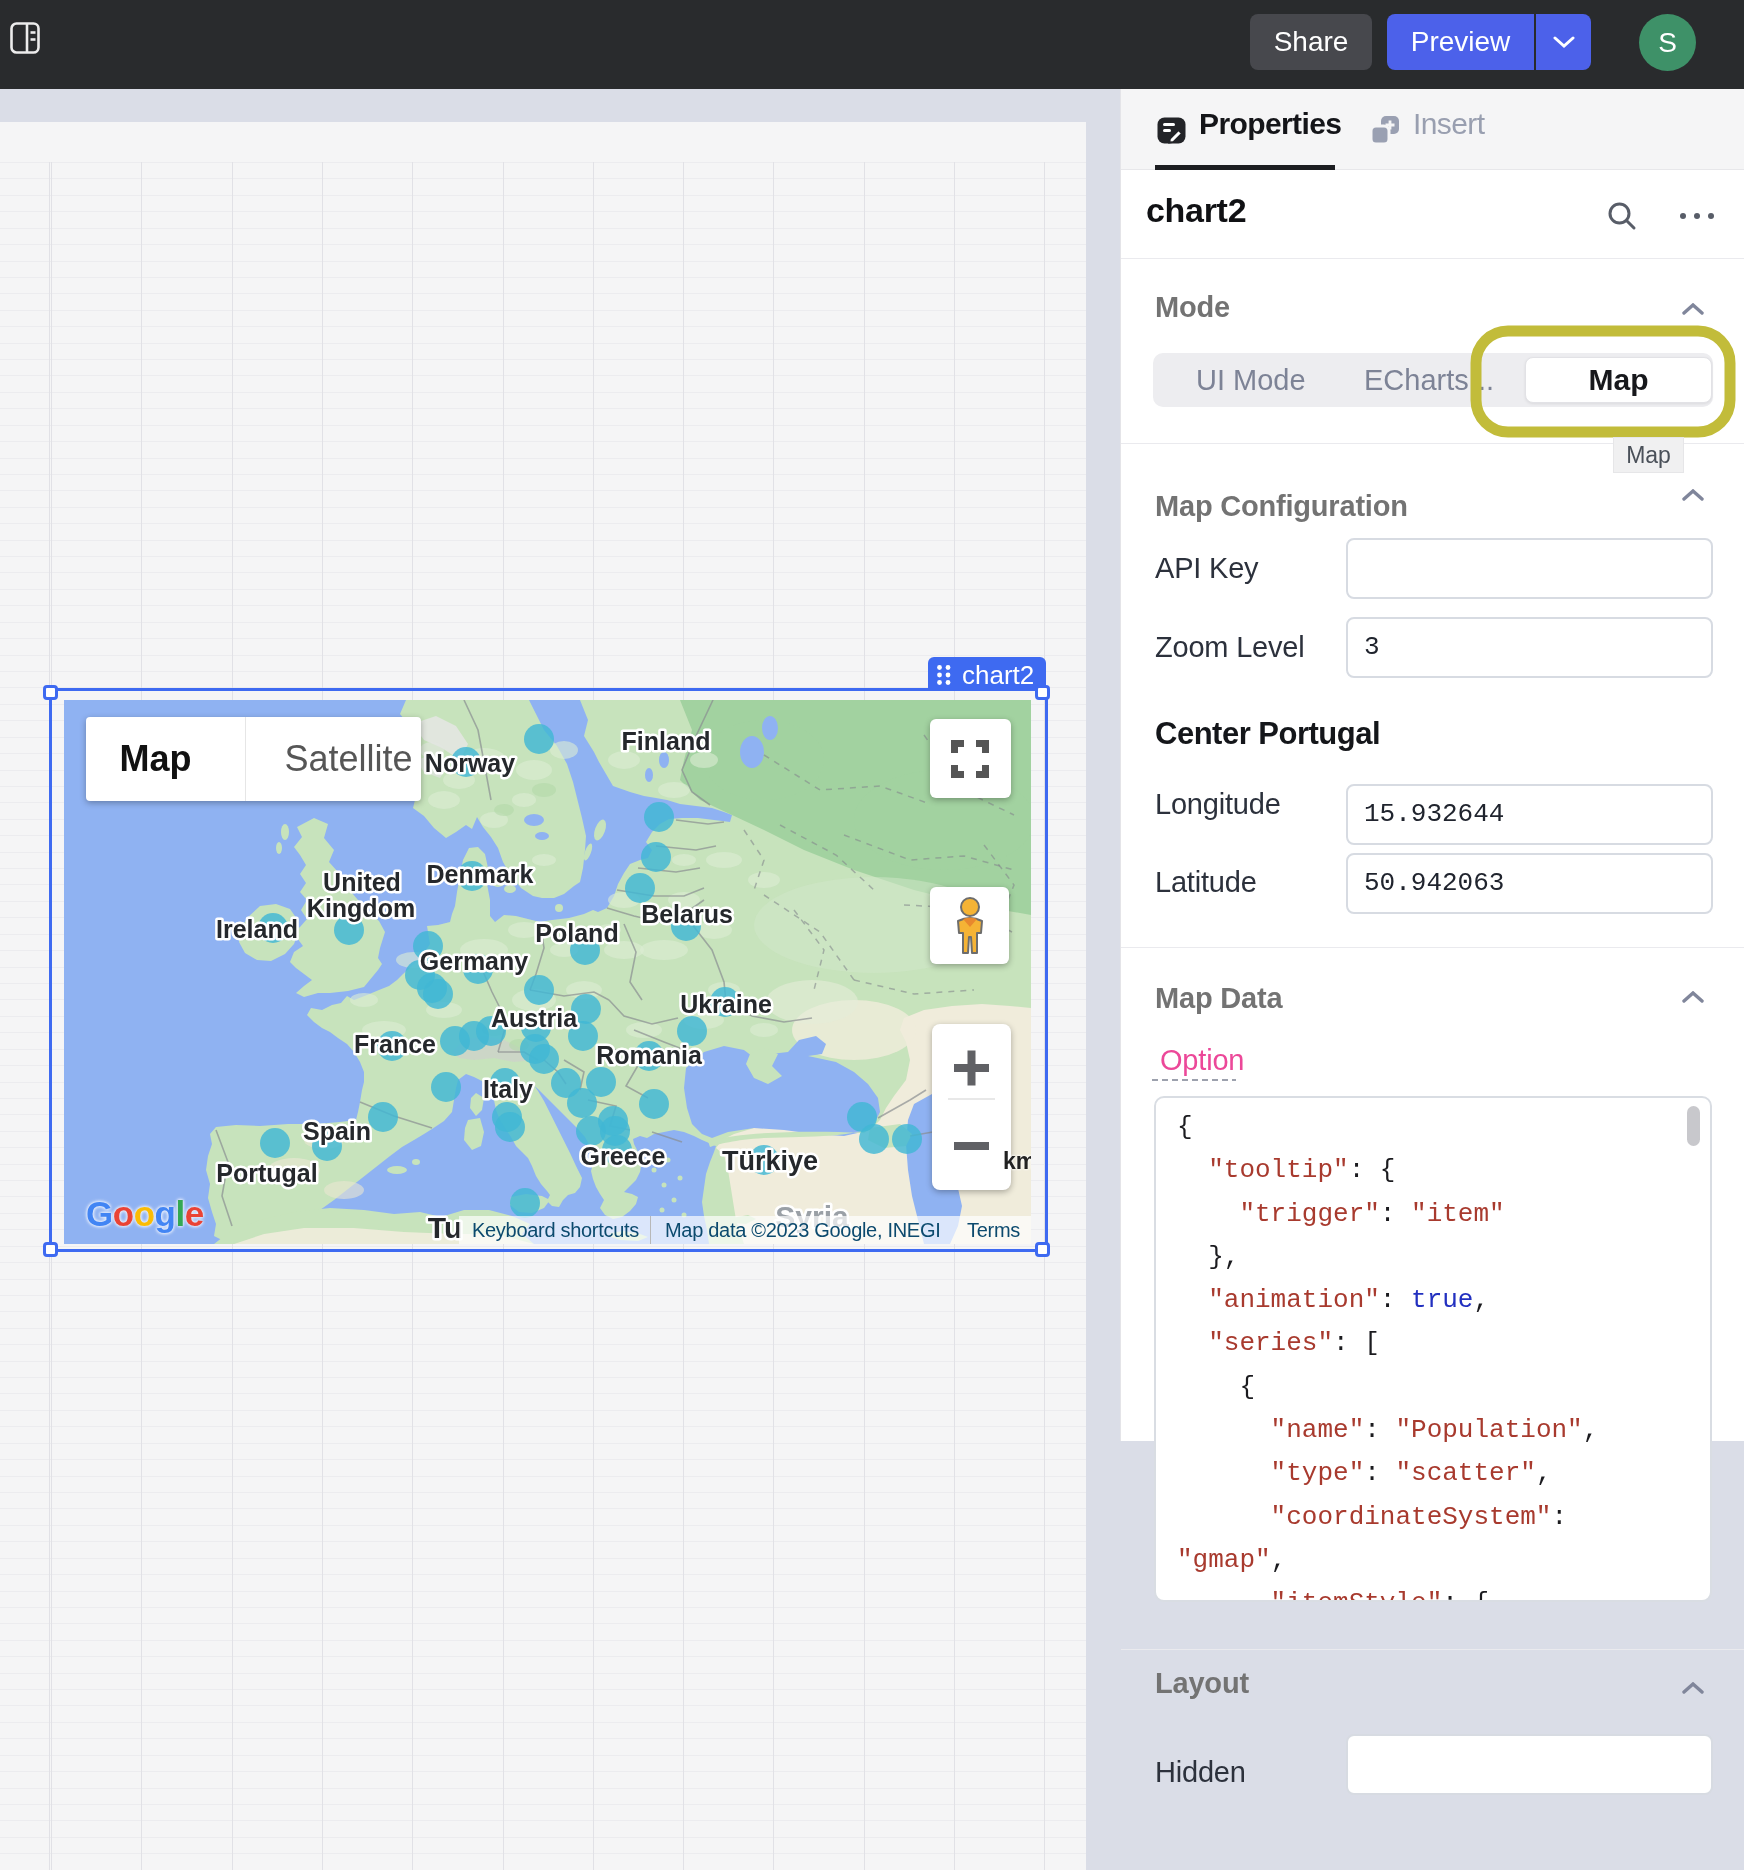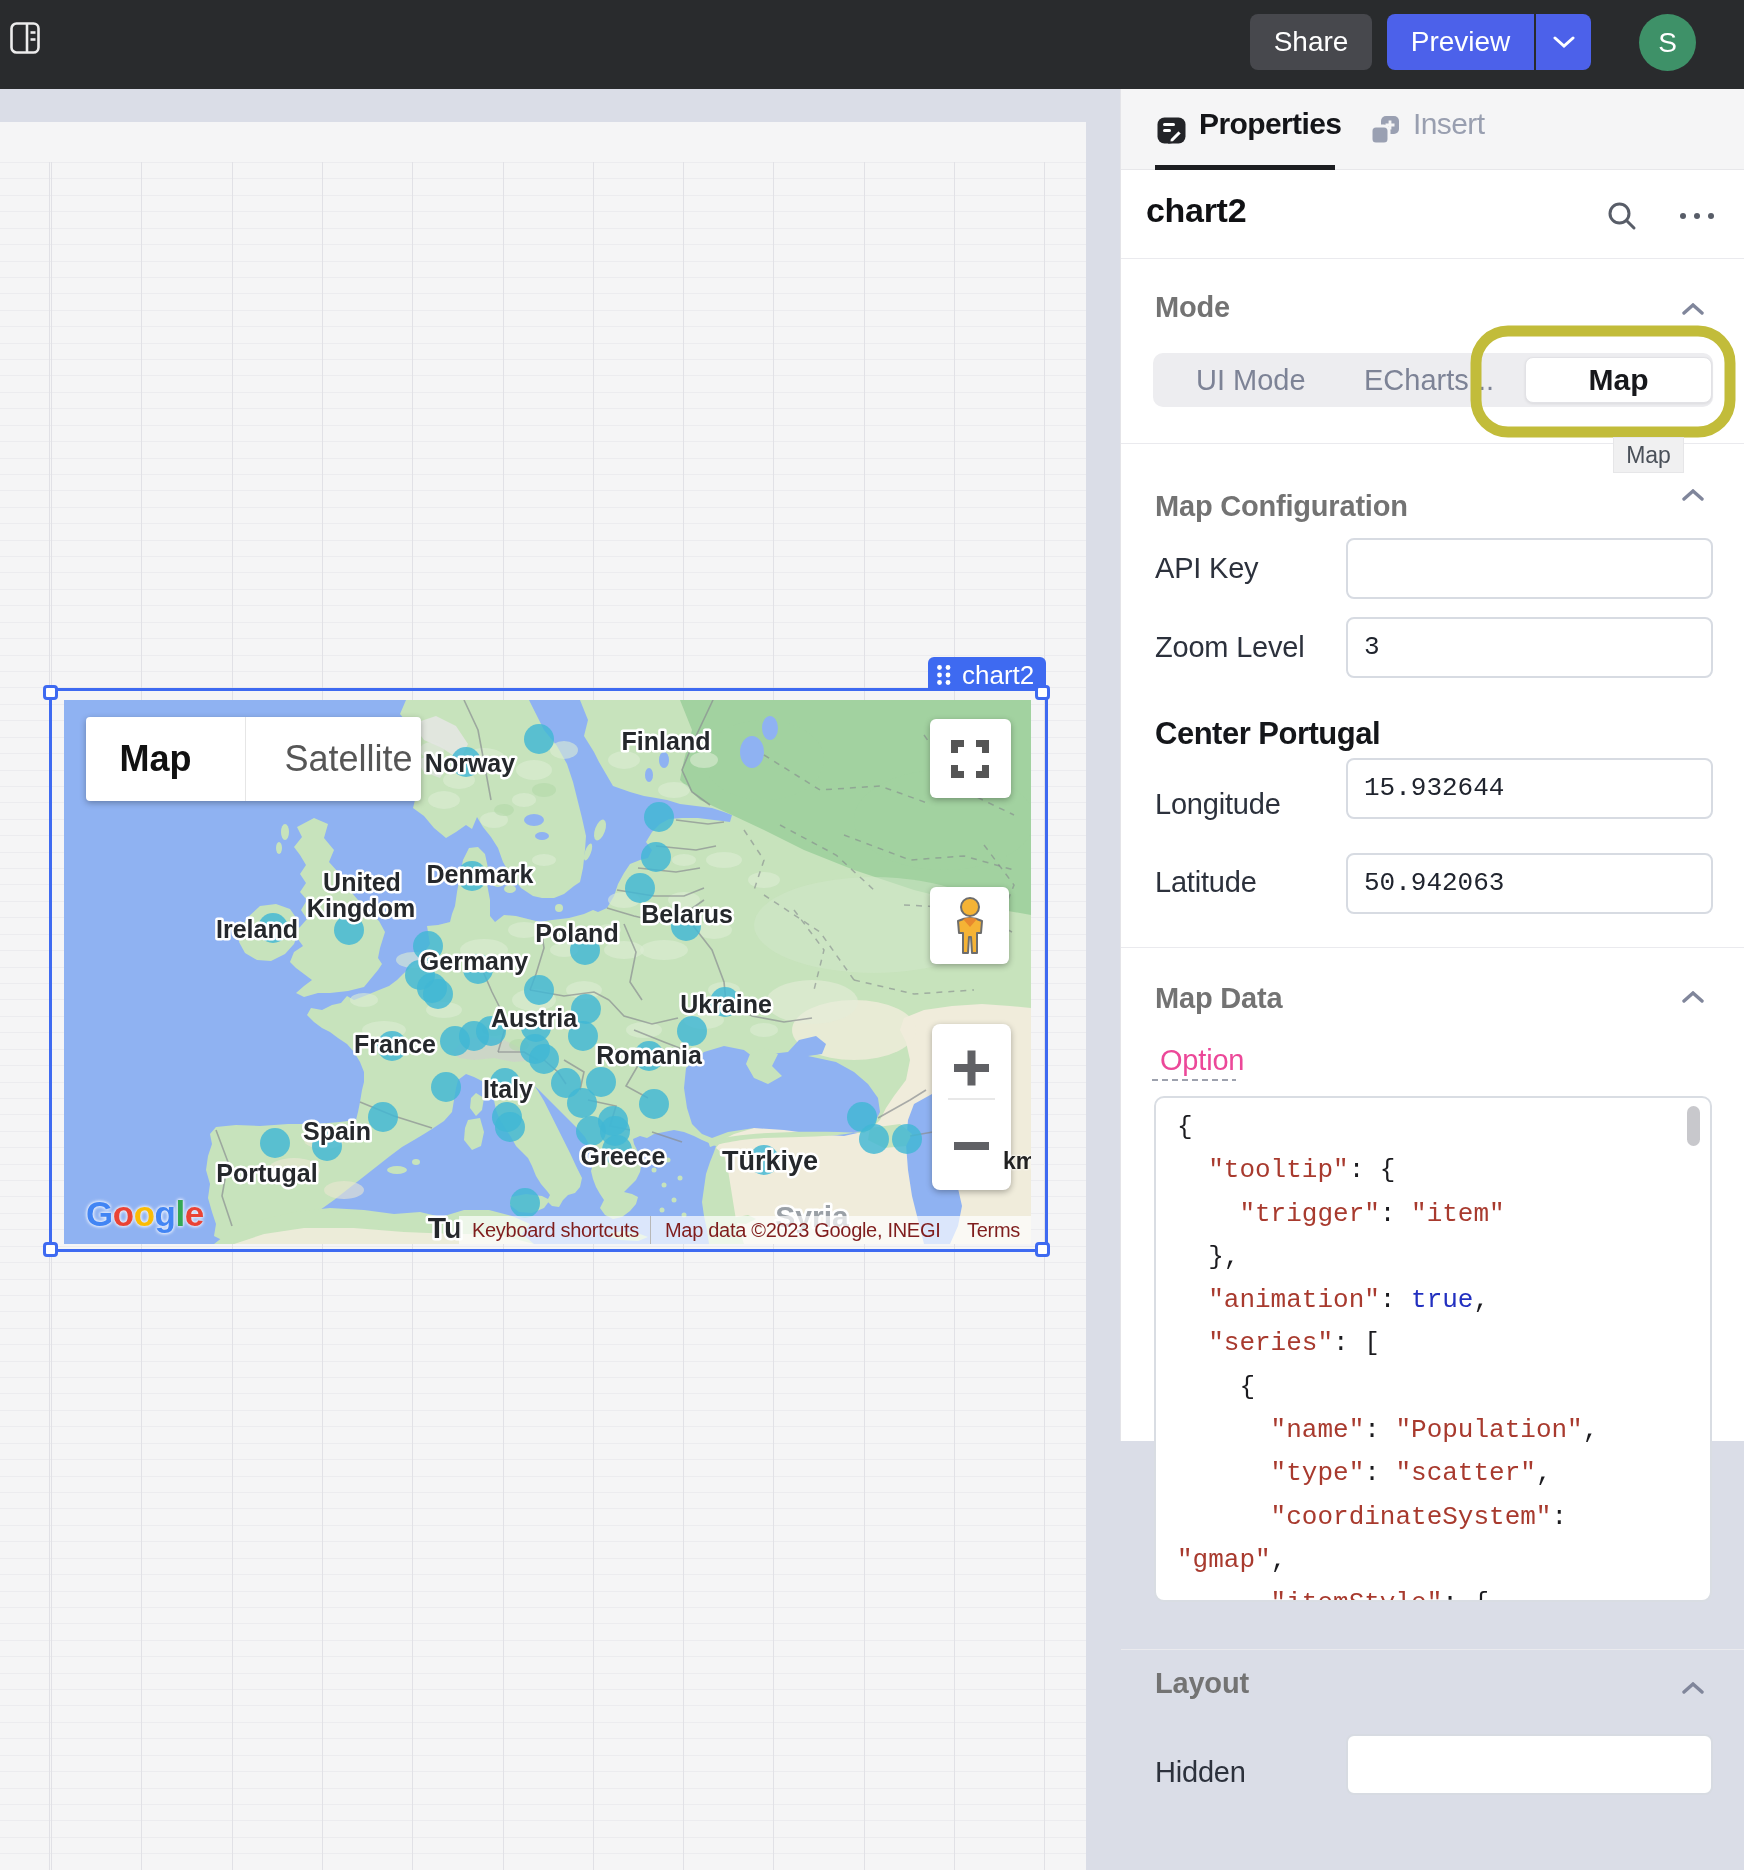--- a/index.html
+++ b/index.html
@@ -34,21 +34,21 @@
   #map { position:absolute; left:64px; top:700px; width:967px; height:544px; overflow:hidden; background:#8fb2f2; }
 
   .gm-white { position:absolute; background:#fff; box-shadow:0 2px 6px rgba(0,0,0,.3); }
   #ms-ctl { left:22px; top:17px; width:335px; height:84px; border-radius:4px; font-size:36px; }
   #ms-ctl .mapb { position:absolute; left:0; top:0; width:160px; height:84px; display:flex; align-items:center; justify-content:center; padding-right:20px; font-weight:bold; color:#111; border-right:1px solid #e6e6e6;}
   #ms-ctl .sat { position:absolute; left:160px; top:0; width:175px; height:84px; display:flex; align-items:center; justify-content:center; padding-left:30px; color:#565656; }
   #fs-btn { left:866px; top:19px; width:81px; height:79px; border-radius:6px; }
   #pegman { left:866px; top:187px; width:79px; height:77px; border-radius:6px; }
   #zoom-ctl { left:868px; top:324px; width:79px; height:166px; border-radius:8px; }
 
-  #attrib { position:absolute; left:395px; top:516px; height:28px; width:572px; background:rgba(255,255,255,.68); font-size:20px; color:#7f1d1d; letter-spacing:-0.3px; }
+  #attrib { position:absolute; left:395px; top:516px; height:28px; width:572px; background:rgba(255,255,255,.68); font-size:20px; color:#0c4a6e; letter-spacing:-0.3px; }
   #gglogo { position:absolute; left:22px; top:494px; font-size:35px; font-weight:bold; letter-spacing:-0.5px;
      text-shadow:0 0 3px #e8eefc,0 0 3px #e8eefc,0 0 4px #e8eefc; }
 
   
   #panel { position:absolute; left:1120px; top:89px; width:624px; height:1352px; background:#fff; border-left:1px solid #e4e4e8; }
   #tabbar { position:absolute; left:0; top:0; width:623px; height:81px; background:#f5f5f6; border-bottom:1px solid #e7e7ea; }
   #tab-underline { position:absolute; left:34px; top:76px; width:180px; height:5px; background:#1c1d21; }
   .tabtxt { position:absolute; top:18px; font-size:30px; font-weight:600; color:#141519; letter-spacing:-0.6px; }
   .divider { position:absolute; left:0; width:623px; height:1px; background:#eaeaee; }
   .sechead { position:absolute; left:34px; font-size:29px; font-weight:bold; color:#737373; letter-spacing:-0.2px; }
@@ -386,21 +386,21 @@
   <svg class="chev" style="top:400px;" viewBox="0 0 22 12">
       <path d="M2 10 L11 2 L20 10" fill="none" stroke="#80869b" stroke-width="3.4" stroke-linecap="round"></path>
     </svg>
   <div class="lbl" style="top:463px;">API Key</div>
   <div class="input" style="top:449px;"></div>
   <div class="lbl" style="top:542px;">Zoom Level</div>
   <div class="input" style="top:528px;">3</div>
 
   <div style="position:absolute;left:34px;top:627px;font-size:31px;font-weight:bold;color:#14161a;letter-spacing:-0.5px;">Center Portugal</div>
   <div class="lbl" style="top:699px;">Longitude</div>
-  <div class="input" style="top:669px;">15.932644</div>
+  <div class="input" style="top:695px;">15.932644</div>
   <div class="lbl" style="top:777px;">Latitude</div>
   <div class="input" style="top:764px;">50.942063</div>
   <div class="divider" style="top:858px;"></div>
 
   <div class="sechead" style="top:893px;">Map Data</div>
   <svg class="chev" style="top:902px;" viewBox="0 0 22 12">
       <path d="M2 10 L11 2 L20 10" fill="none" stroke="#80869b" stroke-width="3.4" stroke-linecap="round"></path>
     </svg>
   <div class="lbl" style="left:39px;top:955px;color:#ec4899;">Option</div>
   <div style="position:absolute;left:31px;top:990px;width:84px;height:2px;background:repeating-linear-gradient(90deg,#9ca1ad 0 6px,transparent 6px 10px);"></div>

